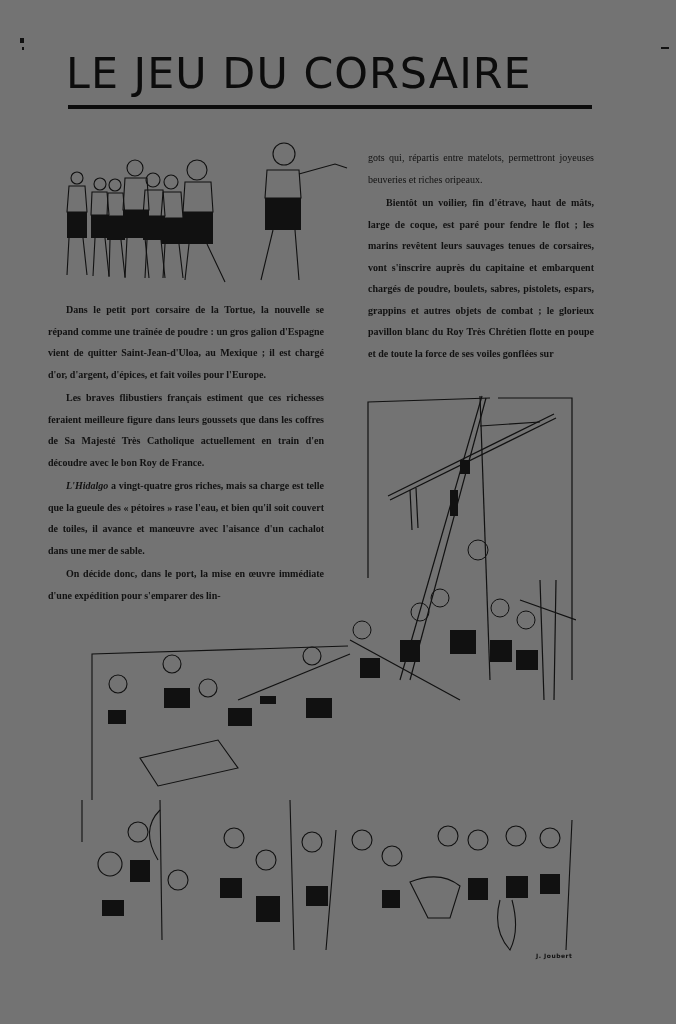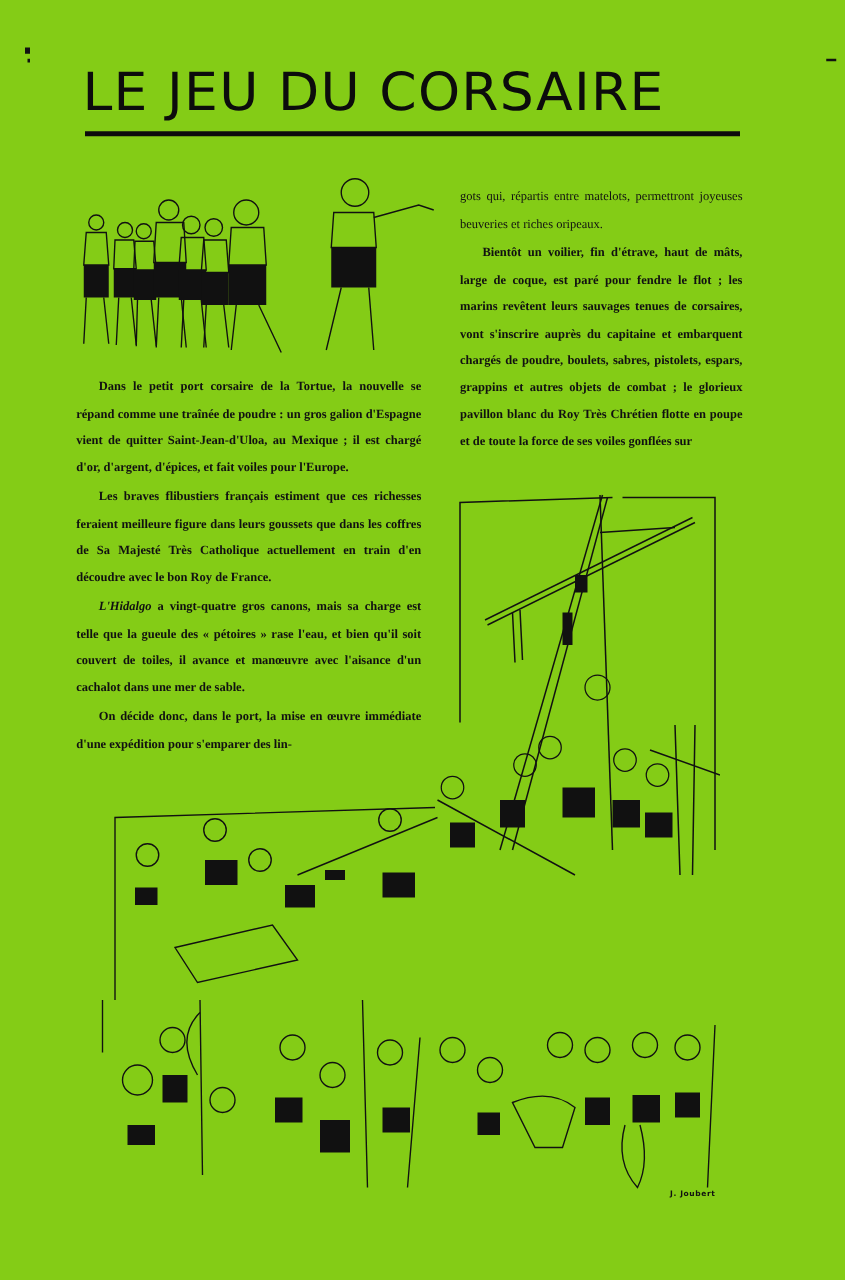--- a/index.html
+++ b/index.html
@@ -1,34 +1,34 @@
 <!DOCTYPE html>
 <html><head>
 <meta charset="utf-8">
 <style>
   html, body { margin: 0; padding: 0; background: #ffffff; }
   body { width: 676px; height: 1024px; position: relative; overflow: hidden;
          font-family: "Liberation Serif", "DejaVu Serif", serif; color: #111; }
-  .page { position: absolute; inset: 0; background: #84cc16; }
+  .page { position: absolute; inset: 0; background: #737373; }
 
   
   .title { position: absolute; left: 66px; top: 48px; width: 528px;
            font-family: "DejaVu Sans", "Liberation Sans", sans-serif;
            font-size: 42px; letter-spacing: 1px; font-weight: 400;
            line-height: 52px; color: #0c0c0c; transform: scaleX(1.02); transform-origin: left; }
   .title-rule { position: absolute; left: 68px; top: 105px; width: 524px; height: 4px; background: #0c0c0c; }
 
   .mark { position: absolute; background: #111; }
 
   
   .col { position: absolute; font-size: 10px; line-height: 21.5px; text-align: justify; }
   .col p { margin: 0; }
   .col p.indent { text-indent: 18px; font-weight: bold; }
   .col p.gap { margin-top: 2px; }
-  .col-left { left: 61px; top: 299px; width: 276px; }
+  .col-left { left: 48px; top: 299px; width: 276px; }
   .col-right-top { left: 368px; top: 147px; width: 226px; }
   .col-right-bottom { left: 368px; top: 737px; width: 228px; }
   .italic { font-style: italic; }
 
   
   .illus { position: absolute; }
   .illus svg { width: 100%; height: 100%; display: block; }
   .signature { position: absolute; left: 536px; top: 952px; font-size: 6px;
                font-family: "DejaVu Sans", sans-serif; font-weight: bold; letter-spacing: 0.5px; color:#111; }
 </style>
@@ -99,21 +99,21 @@
         <rect x="106" y="78" width="22" height="26"></rect>
         <rect x="128" y="72" width="30" height="32"></rect>
         <rect x="210" y="58" width="36" height="32"></rect>
       </g>
     </svg>
   </div>
 
   <div class="col col-left">
     <p class="indent">Dans le petit port corsaire de la Tortue, la nouvelle se répand comme une traînée de poudre : un gros galion d'Espagne vient de quitter Saint-Jean-d'Uloa, au Mexique ; il est chargé d'or, d'argent, d'épices, et fait voiles pour l'Europe.</p>
     <p class="indent gap">Les braves flibustiers français estiment que ces richesses feraient meilleure figure dans leurs goussets que dans les coffres de Sa Majesté Très Catholique actuellement en train d'en découdre avec le bon Roy de France.</p>
-    <p class="indent gap"><span class="italic">L'Hidalgo</span> <span>a vingt-quatre gros canons, mais sa charge est telle que la gueule des « pétoires » rase l'eau, et bien qu'il soit couvert de toiles, il avance et manœuvre avec l'aisance d'un cachalot dans une mer de sable.</span></p>
+    <p class="indent gap"><span class="italic">L'Hidalgo</span> <span>a vingt-quatre gros riches, mais sa charge est telle que la gueule des « pétoires » rase l'eau, et bien qu'il soit couvert de toiles, il avance et manœuvre avec l'aisance d'un cachalot dans une mer de sable.</span></p>
     <p class="indent gap">On décide donc, dans le port, la mise en œuvre immédiate d'une expédition pour s'emparer des lin-</p>
   </div>
 
   <div class="col col-right-top">
     <p>gots qui, répartis entre matelots, permettront joyeuses beuveries et riches oripeaux.</p>
     <p class="indent gap">Bientôt un voilier, fin d'étrave, haut de mâts, large de coque, est paré pour fendre le flot ; les marins revêtent leurs sauvages tenues de corsaires, vont s'inscrire auprès du capitaine et embarquent chargés de poudre, boulets, sabres, pistolets, espars, grappins et autres objets de combat ; le glorieux pavillon blanc du Roy Très Chrétien flotte en poupe et de toute la force de ses voiles gonflées sur</p>
   </div>
 
   <div class="illus" style="left:340px;top:380px;width:236px;height:345px;">
     <svg viewBox="0 0 236 345">

